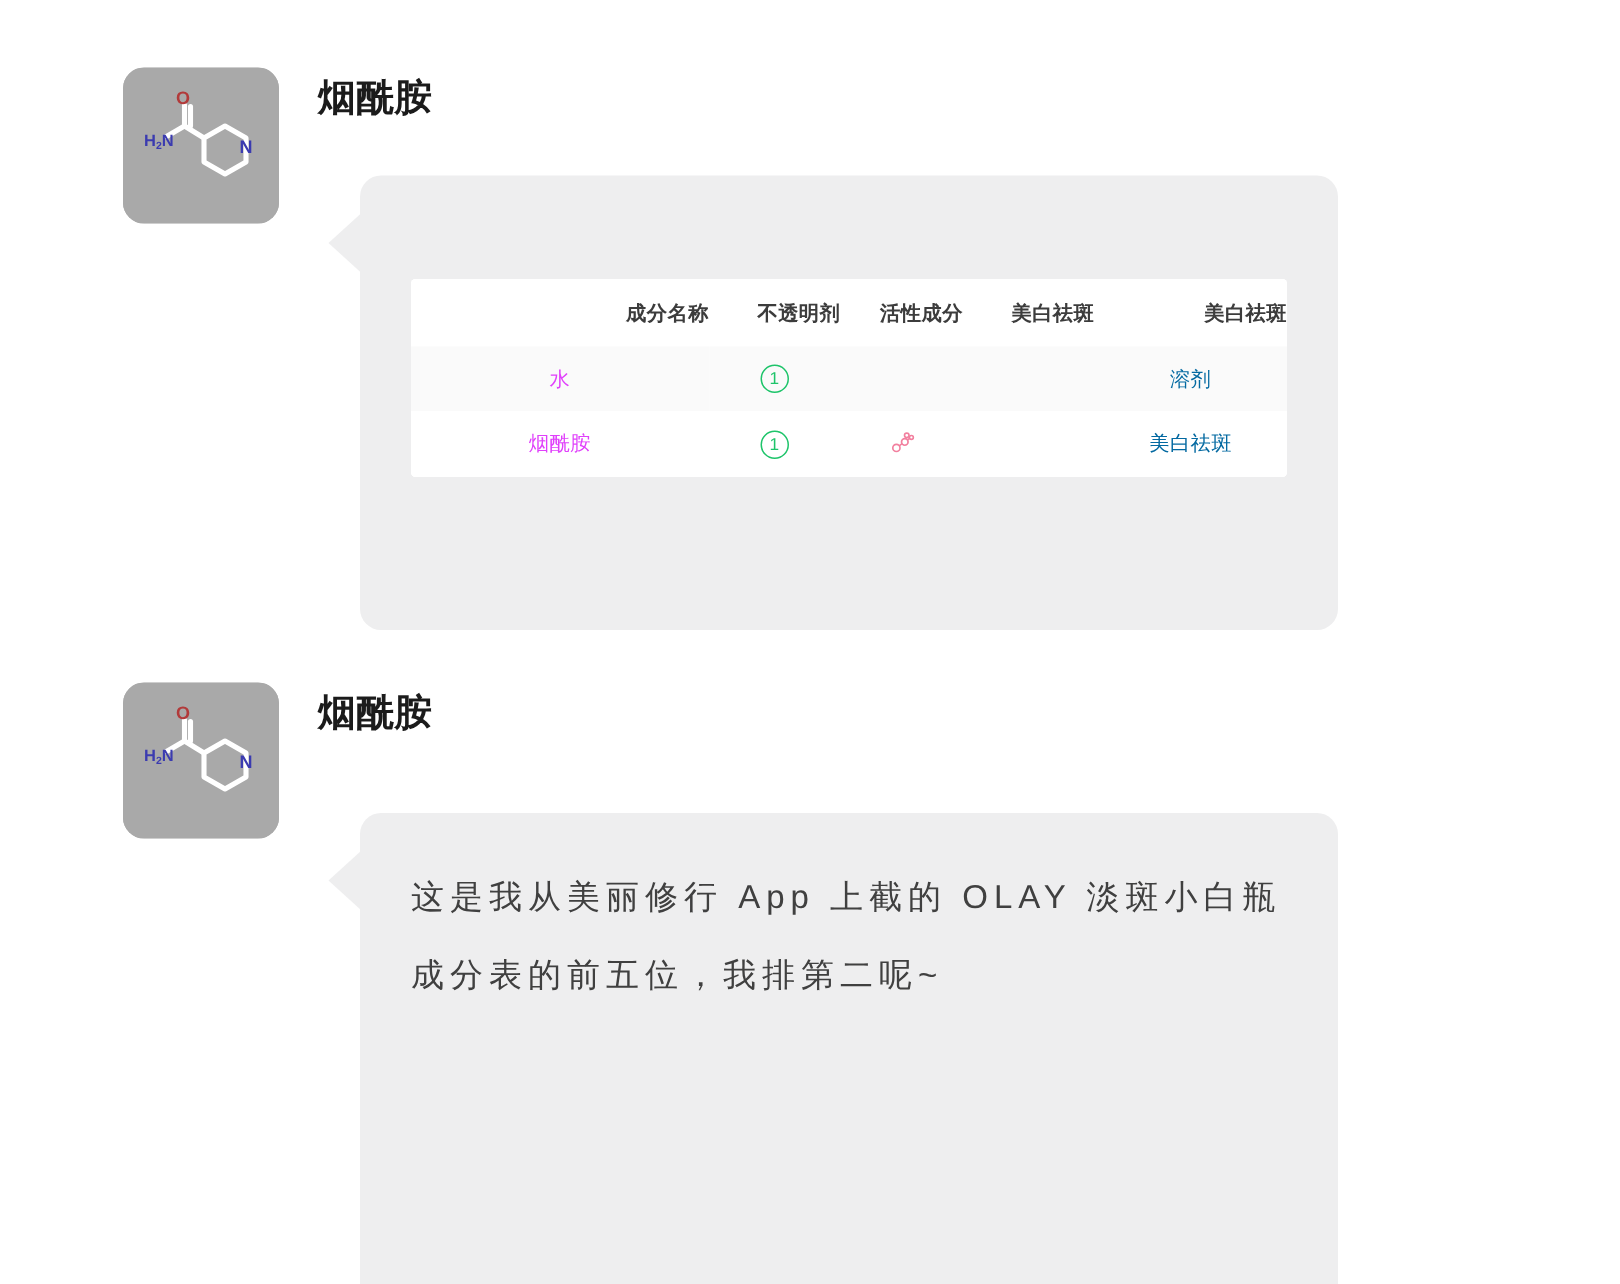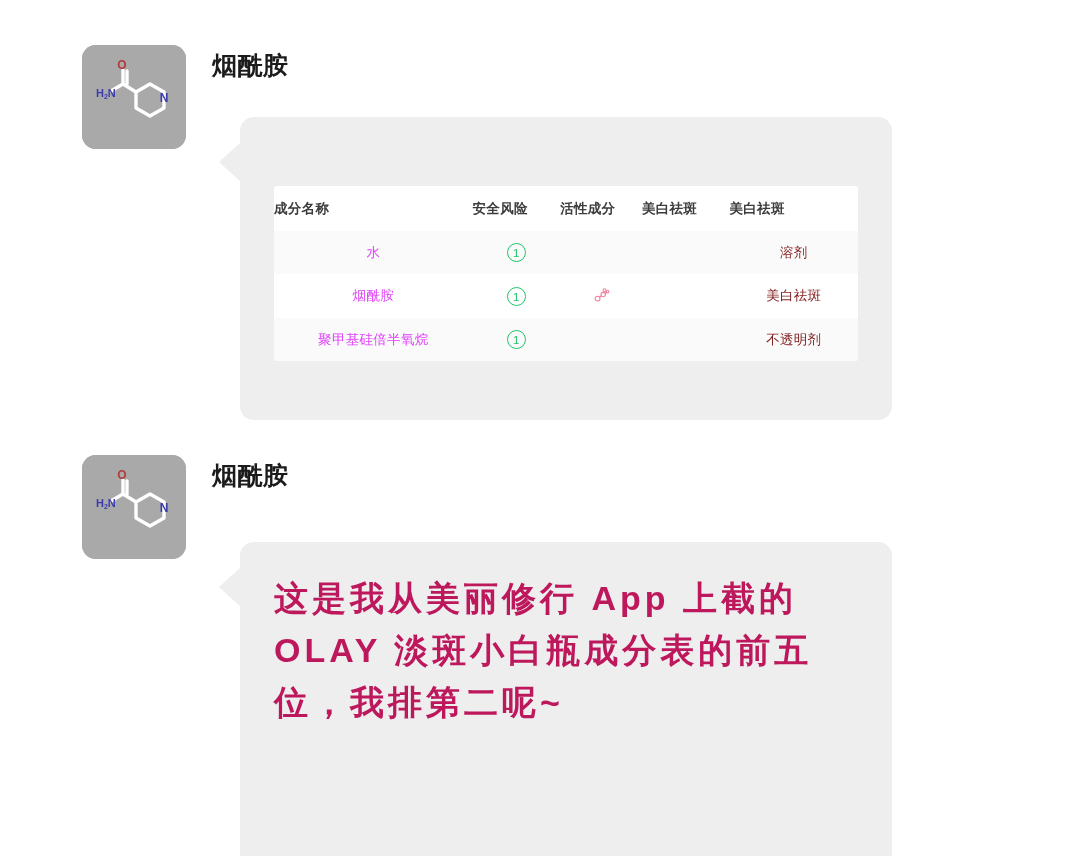--- a/index.html
+++ b/index.html
@@ -104,21 +104,21 @@
   table.ingredients {
     width: 100%;
     border-collapse: collapse;
     table-layout: fixed;
   }
   table.ingredients th {
     font-size: 13.5px;
     font-weight: bold;
     color: #3c3c3c;
     padding: 14px 0 13px 0;
-    text-align: left;
+    text-align: right;
     background: #ffffff;
     letter-spacing: 0.3px;
   }
   table.ingredients td {
     font-size: 13.5px;
     text-align: center;
     padding: 12px 0;
     height: 17px;
     color: #4a4a4a;
     letter-spacing: 0.3px;
@@ -158,32 +158,32 @@
     color: #f5a623;
   }
 
   .mol-icon {
     display: inline-block;
     width: 20px;
     height: 20px;
     vertical-align: middle;
   }
 
-  .use-text { color: #7f1d1d; }
+  .use-text { color: #0369a1; }
 
   
   .bubble-text-body {
     position: absolute;
     left: 34px;
     top: 30px;
     width: 590px;
-    font-size: 34px;
-    font-weight: bold;
+    font-size: 22px;
+    font-weight: normal;
     line-height: 52px;
-    color: #be185d;
+    color: #404040;
     letter-spacing: 4px;
     word-break: break-word;
   }
 </style>
 </head>
 <body>
 
 <div class="chat">
 
   <div class="msg" id="msg-table">
@@ -212,21 +212,21 @@
 
     <div class="bubble-tail" id="tail-table"></div>
 
     <div class="bubble" id="bubble-table">
 
       <div class="table-card">
         <table class="ingredients">
           <thead>
             <tr>
               <th class="col-name">成分名称</th>
-              <th class="col-risk">安全风险</th>
+              <th class="col-risk">不透明剂</th>
               <th class="col-act">活性成分</th>
               <th class="col-acne">美白祛斑</th>
               <th class="col-use">美白祛斑</th>
             </tr>
           </thead>
           <tbody>
 
             <tr class="row-alt">
               <td><span class="ing-name">水</span></td>
               <td><span class="risk-badge">1</span></td>
@@ -248,27 +248,20 @@
                     <path d="M13.1 5.7 L12.6 6.5"></path>
                     <path d="M15.4 6.3 L13.6 7.6"></path>
                     <path d="M10.4 9.8 L8.5 11.3"></path>
                   </svg>
                 </span>
               </td>
               <td></td>
               <td><span class="use-text">美白祛斑</span></td>
             </tr>
 
-            <tr class="row-alt">
-              <td><span class="ing-name">聚甲基硅倍半氧烷</span></td>
-              <td><span class="risk-badge">1</span></td>
-              <td></td>
-              <td></td>
-              <td><span class="use-text">不透明剂</span></td>
-            </tr>
 
 
           </tbody>
         </table>
       </div>
 
     </div>
   </div>
 
   <div class="msg" id="msg-text">

